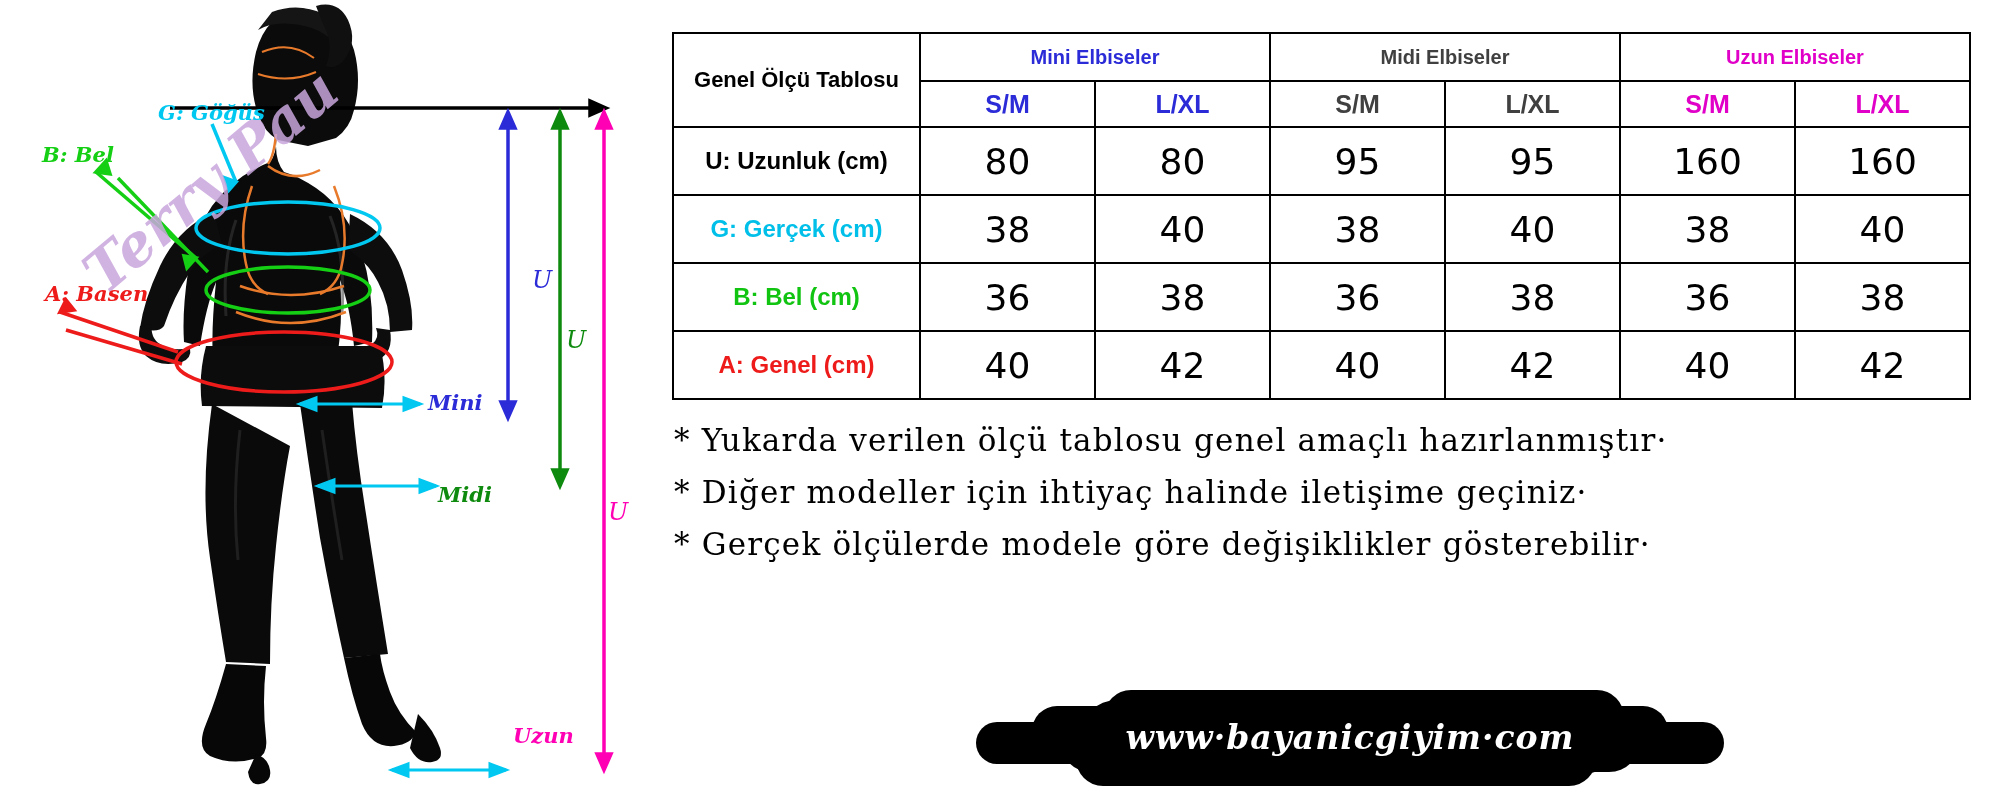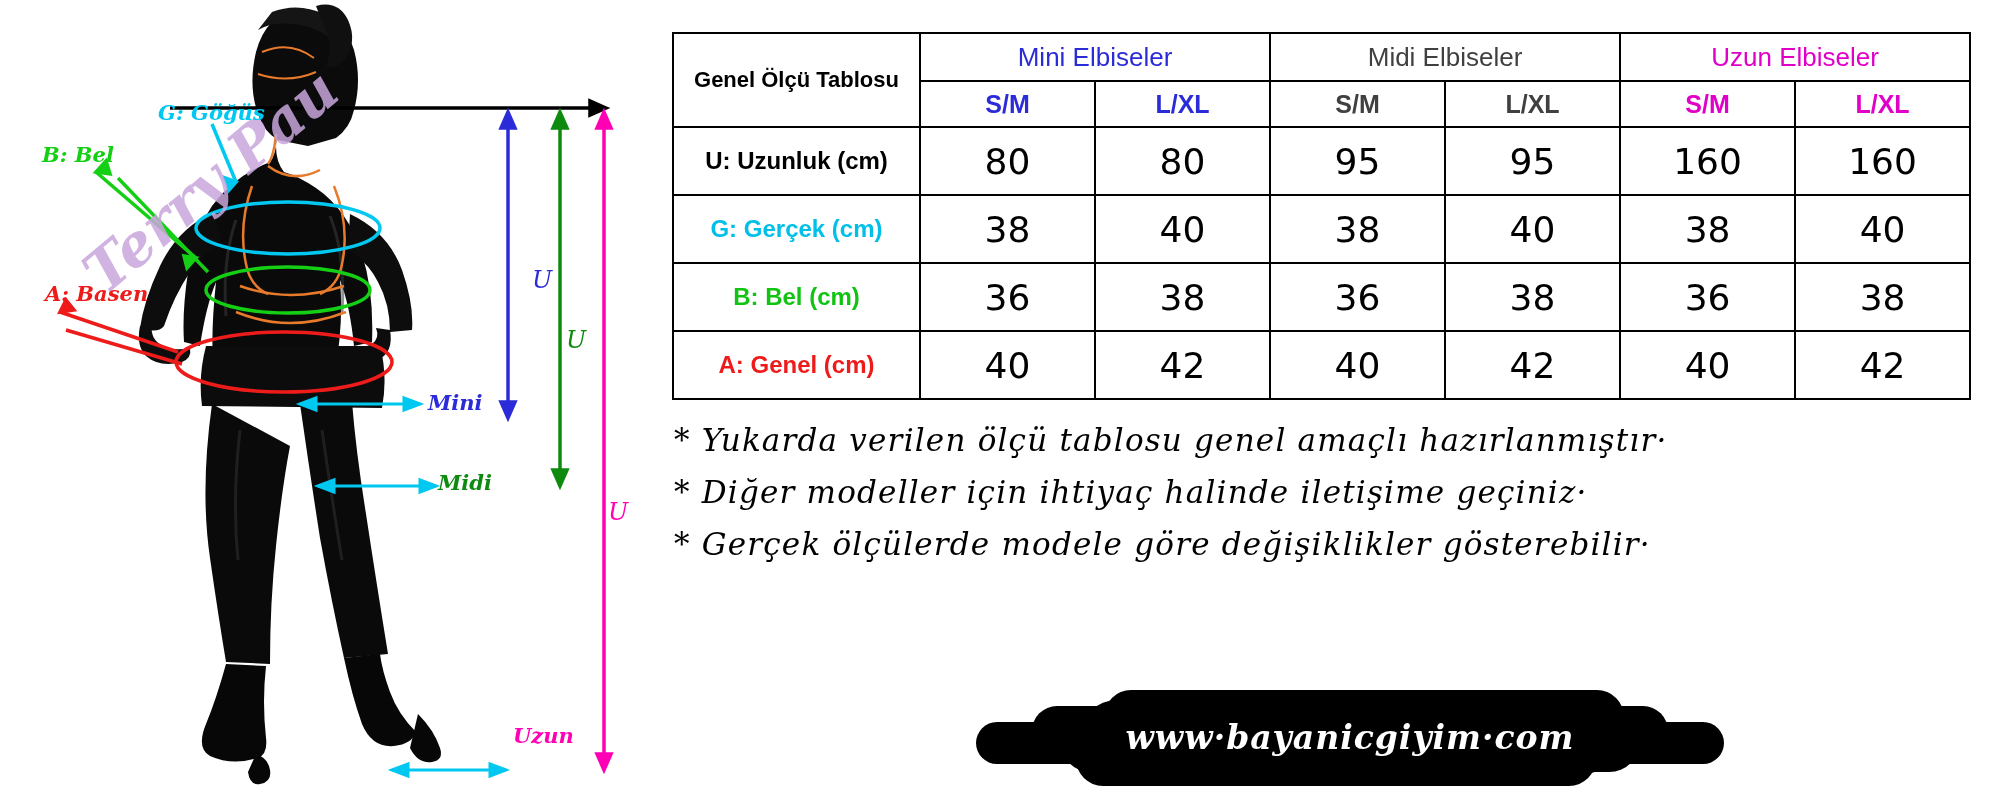--- a/index.html
+++ b/index.html
@@ -54,21 +54,21 @@
     font-family: "DejaVu Serif", serif;
     font-style: italic;
     font-weight: bold;
     font-size: 21px;
     white-space: nowrap;
   }
   .lbl.gogus { left: 158px; top: 100px; color: #00c8f0; }
   .lbl.bel   { left: 42px;  top: 142px; color: #14cf14; }
   .lbl.basen { left: 45px;  top: 281px; color: #ee1b1b; }
   .lbl.mini  { left: 428px; top: 390px; color: #2b2bd8; }
-  .lbl.midi  { left: 438px; top: 470px; color: #0e8a0e; }
+  .lbl.midi  { left: 438px; top: 482px; color: #0e8a0e; }
   .lbl.uzun  { left: 513px; top: 723px; color: #ff00b4; }
 
   
   .right {
     position: absolute;
     left: 660px;
     top: 0;
     width: 1350px;
     height: 572px;
   }
@@ -79,22 +79,22 @@
     width: 1295px;
     table-layout: fixed;
   }
   table.size td, table.size th {
     border: 2px solid #000;
     text-align: center;
     vertical-align: middle;
     padding: 0;
   }
   .grp-head {
-    font-size: 26px;
-    font-weight: normal;
+    font-size: 20px;
+    font-weight: bold;
     height: 46px;
   }
   .sub-head {
     font-size: 25px;
     font-weight: bold;
     height: 44px;
   }
   .rowlabel {
     font-size: 24px;
     font-weight: bold;
@@ -121,21 +121,20 @@
   .c-u    { color: #000000; }
   .c-gogus{ color: #00bfe8; }
   .c-bel  { color: #12c412; margin-left: 46px; }
   .c-basen{ color: #ee1b1b; }
 
   .notes {
     margin: 22px 0 0 14px;
   }
   .note {
     font-family: "DejaVu Serif", serif;
-    font-style: italic;
     font-size: 31px;
     color: #000;
     letter-spacing: 1.2px;
     margin-bottom: 16px;
     white-space: nowrap;
   }
 
   .url-wrap {
     position: absolute;
     left: 420px;

